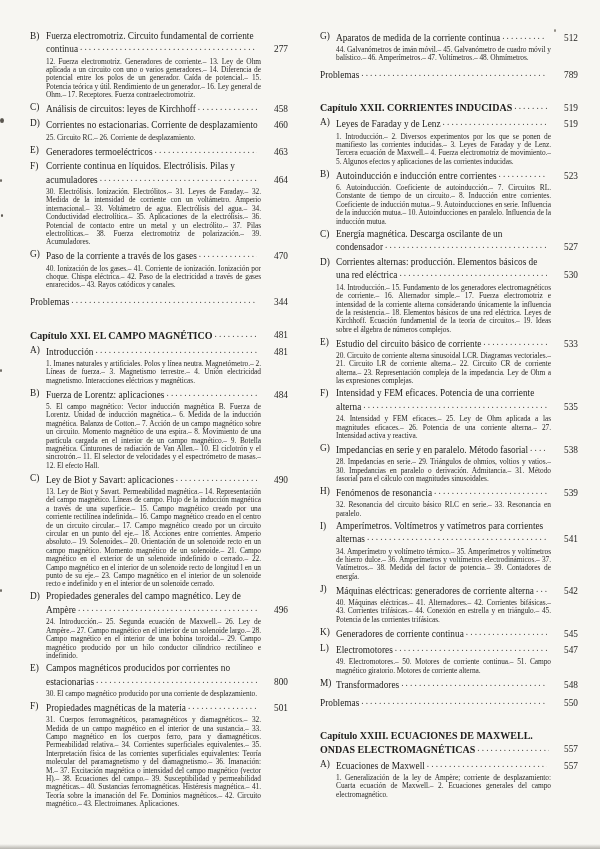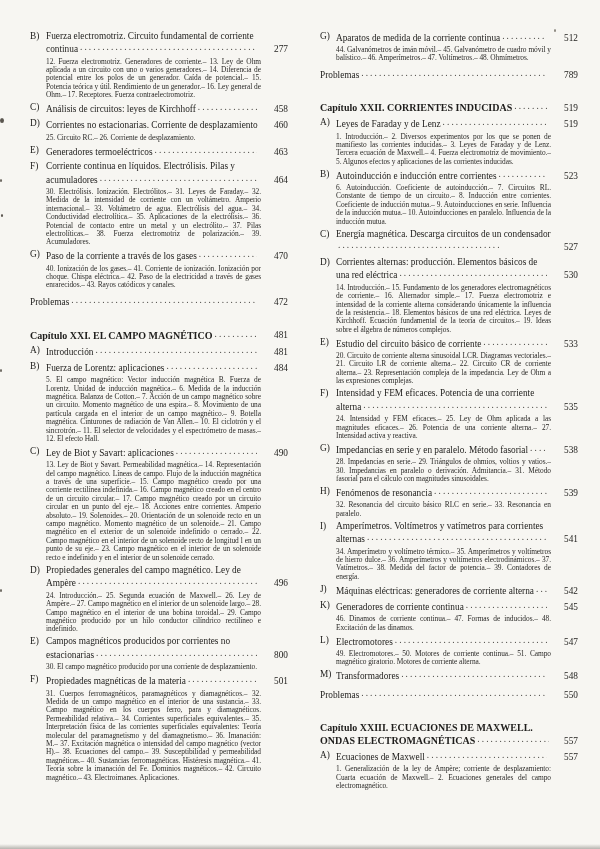--- a/index.html
+++ b/index.html
@@ -127,36 +127,37 @@
             <div class="leaderline">
               <span class="tb"><span class="tt">Paso de la corriente a través de los gases</span><span class="dots" style="width: 58.2344px;">...................</span></span>
               <span class="pg">470</span>
             </div>
             <div class="details">40. Ionización de los gases.– 41. Corriente de ionización. Ionización por choque. Chispa eléctrica.– 42. Paso de la electricidad a través de gases enrarecidos.– 43. Rayos catódicos y canales.</div>
           </div>
         </div>
         <div class="toc-entry noletter problems">
           <div class="leaderline">
             <span class="tb"><span class="tt">Problemas</span><span class="dots" style="width: 185.75px;">...................................................</span></span>
-            <span class="pg">472</span>
+            <span class="pg">344</span>
           </div>
         </div>
         <div class="toc-entry noletter chapter">
           <div class="leaderline">
             <span class="tb"><span class="tt">Capítulo XXI.  EL CAMPO MAGNÉTICO</span><span class="dots" style="width: 44.7656px;">................</span></span>
             <span class="pg">481</span>
           </div>
         </div>
         <div class="toc-entry">
           <span class="letter">A)</span>
           <div class="body">
             <div class="leaderline">
               <span class="tb"><span class="tt">Introducción</span><span class="dots" style="width: 161.484px;">.............................................</span></span>
               <span class="pg">481</span>
             </div>
+            <div class="details">1. Imanes naturales y artificiales. Polos y línea neutra. Magnetómetro.– 2. Líneas de fuerza.– 3. Magnetismo terrestre.– 4. Unión electricidad magnetismo. Interacciones eléctricas y magnéticas.</div>
           </div>
         </div>
         <div class="toc-entry">
           <span class="letter">B)</span>
           <div class="body">
             <div class="leaderline">
               <span class="tb"><span class="tt">Fuerza de Lorentz: aplicaciones</span><span class="dots" style="width: 90.5156px;">...........................</span></span>
               <span class="pg">484</span>
             </div>
             <div class="details">5. El campo magnético: Vector inducción magnética B. Fuerza de Lorentz. Unidad de inducción magnética.– 6. Medida de la inducción magnética. Balanza de Cotton.– 7. Acción de un campo magnético sobre un circuito. Momento magnético de una espira.– 8. Movimiento de una partícula cargada en el interior de un campo magnético.– 9. Botella magnética. Cinturones de radiación de Van Allen.– 10. El ciclotrón y el sincrotrón.– 11. El selector de velocidades y el espectrómetro de masas.– 12. El efecto Hall.</div>
@@ -243,21 +244,21 @@
               <span class="tb"><span class="tt">Autoinducción e inducción entre corrientes</span><span class="dots" style="width: 48.4219px;">.................</span></span>
               <span class="pg">523</span>
             </div>
             <div class="details">6. Autoinducción. Coeficiente de autoinducción.– 7. Circuitos RL. Constante de tiempo de un circuito.– 8. Inducción entre corrientes. Coeficiente de inducción mutua.– 9. Autoinducciones en serie. Influencia de la inducción mutua.– 10. Autoinducciones en paralelo. Influencia de la inducción mutua.</div>
           </div>
         </div>
         <div class="toc-entry">
           <span class="letter">C)</span>
           <div class="body">
             <div class="leaderline">
-              <span class="tb"><span class="tt">Energía magnética. Descarga circuitos de un condensador</span><span class="dots" style="width: 162.016px;">.............................................</span></span>
+              <span class="tb"><span class="tt">Energía magnética. Descarga oscilante de un condensador</span><span class="dots" style="width: 162.016px;">.............................................</span></span>
               <span class="pg">527</span>
             </div>
           </div>
         </div>
         <div class="toc-entry">
           <span class="letter">D)</span>
           <div class="body">
             <div class="leaderline">
               <span class="tb"><span class="tt">Corrientes alternas: producción. Elementos básicos de una red eléctrica</span><span class="dots" style="width: 147.578px;">.........................................</span></span>
               <span class="pg">530</span>
@@ -315,30 +316,30 @@
             <div class="details">34. Amperímetro y voltímetro térmico.– 35. Amperímetros y voltímetros de hierro dulce.– 36. Amperímetros y voltímetros electrodinámicos.– 37. Vatímetros.– 38. Medida del factor de potencia.– 39. Contadores de energía.</div>
           </div>
         </div>
         <div class="toc-entry">
           <span class="letter">J)</span>
           <div class="body">
             <div class="leaderline">
               <span class="tb"><span class="tt">Máquinas eléctricas: generadores de corriente alterna</span><span class="dots" style="width: 11.0156px;">.......</span></span>
               <span class="pg">542</span>
             </div>
+            <div class="details">40. Máquinas eléctricas.– 41. Alternadores.– 42. Corrientes bifásicas.– 43. Corrientes trifásicas.– 44. Conexión en estrella y en triángulo.– 45. Potencia de las corrientes trifásicas.</div>
           </div>
         </div>
         <div class="toc-entry">
           <span class="letter">K)</span>
           <div class="body">
             <div class="leaderline">
               <span class="tb"><span class="tt">Generadores de corriente continua</span><span class="dots" style="width: 81.2188px;">.........................</span></span>
               <span class="pg">545</span>
             </div>
-            <div class="details">46. Dinamos de corriente continua.– 47. Formas de inducidos.– 48. Excitación de las dinamos.</div>
           </div>
         </div>
         <div class="toc-entry">
           <span class="letter">L)</span>
           <div class="body">
             <div class="leaderline">
               <span class="tb"><span class="tt">Electromotores</span><span class="dots" style="width: 152.203px;">...........................................</span></span>
               <span class="pg">547</span>
             </div>
             <div class="details">49. Electromotores.– 50. Motores de corriente continua.– 51. Campo magnético giratorio. Motores de corriente alterna.</div>

